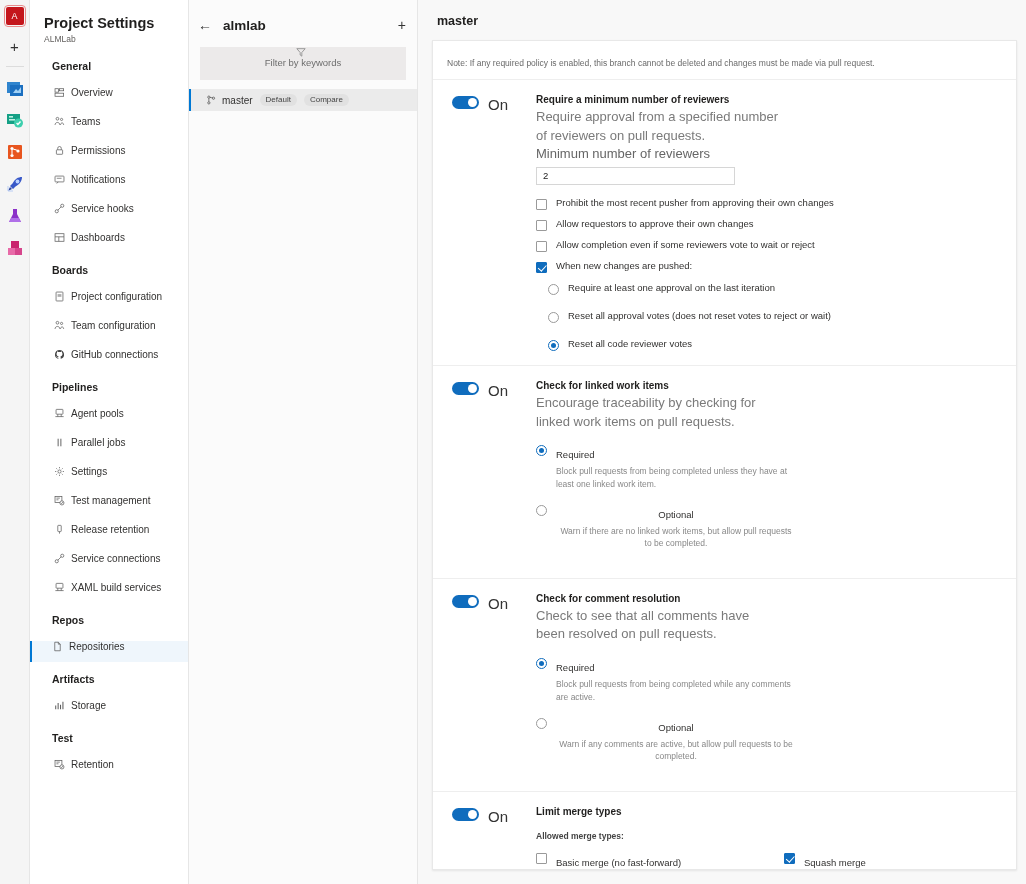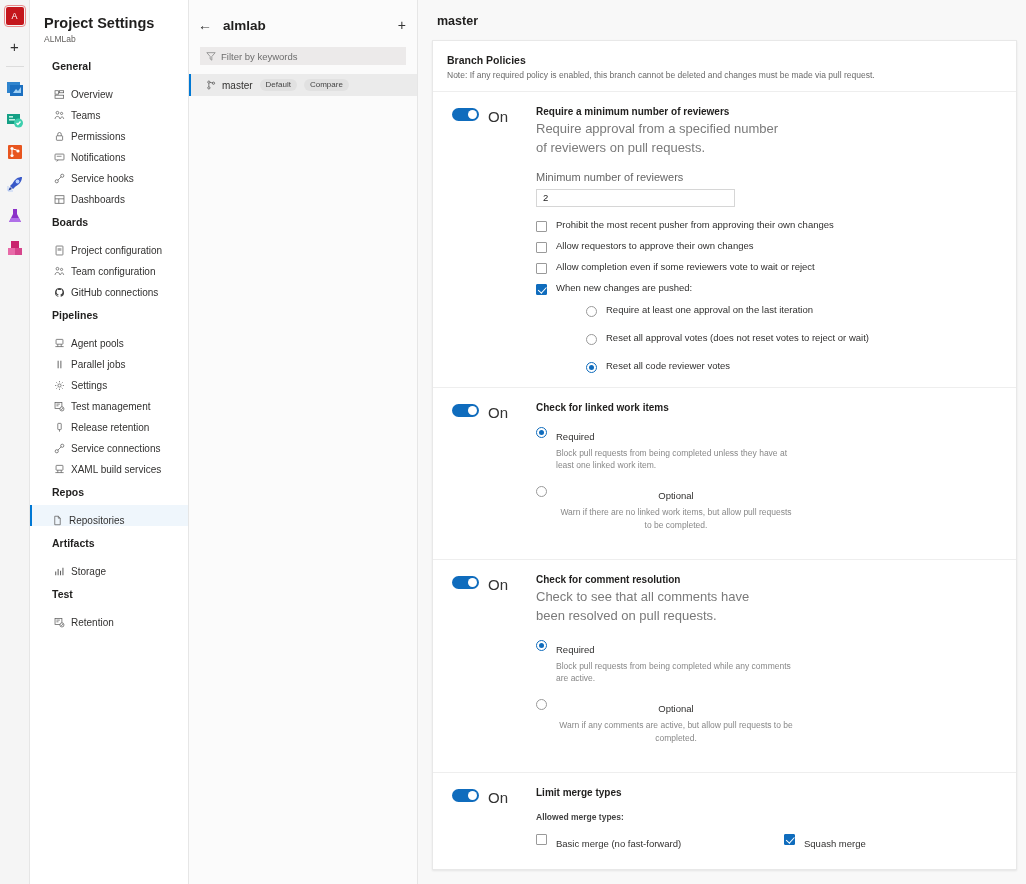--- a/index.html
+++ b/index.html
@@ -57,27 +57,28 @@
   }
   .nav-sub {
     font-size: 8.5px; color: #605e5c;
     padding-left: 14px; margin-top: 2px; margin-bottom: 16px;
   }
   .nav-group {
     font-size: 10.5px; font-weight: bold; color: #201f1e;
     padding: 0 0 7px 22px; margin-top: 11px;
   }
   .nav-item {
-    display: flex; align-items: flex-end;
+    display: flex; align-items: flex-start;
     height: 21px;
     padding-left: 22px;
     font-size: 10px; color: #323130;
     cursor: pointer;
     border-left: 2px solid transparent;
     position: relative;
+    margin-top: 8px;
   }
   .nav-item.selected {
     background: #eff6fc;
     border-left: 2px solid #0078d4;
     padding-left: 20px;
   }
   .nav-item .ni { width: 15px; flex: 0 0 15px; display:flex; align-items:center; color: #605e5c; }
   .nav-item .nl { margin-left: 2px; white-space: nowrap; }
 
   
@@ -92,26 +93,27 @@
     padding: 0 11px 0 9px; height: 26px;
   }
   .br-back { font-size: 14px; color: #333; cursor: pointer; line-height: 1; }
   .br-repo {
     font-size: 13.5px; font-weight: bold; color: #201f1e;
     margin-left: 11px; flex: 1;
   }
   .br-add { font-size: 14px; color: #333; cursor: pointer; line-height: 1; }
   .br-filter {
     margin: 9px 11px 0 11px;
-    height: 18px;
+    height: 33px;
     background: #eceaea;
     display: flex; align-items: center;
     padding: 0 6px;
     font-size: 9.5px; color: #6d6d6d;
     cursor: text;
+    flex-direction: column;
   }
   .br-filter svg { margin-right: 5px; }
   .br-list { margin-top: 9px; }
   .br-item {
     display: flex; align-items: center;
     height: 22px;
     padding-left: 17px;
     border-left: 2px solid transparent;
     font-size: 10px; color: #323130;
     cursor: pointer;
@@ -169,21 +171,21 @@
   .toggle::after {
     content: ""; position: absolute;
     width: 9px; height: 9px; border-radius: 50%;
     background: #ffffff; top: 2px; right: 2px;
   }
   .tog-label { font-size: 15px; color: #333; margin-left: 9px; }
   .pol-body { flex: 1; }
   .pol-title { font-size: 10px; font-weight: bold; color: #201f1e; }
   .pol-desc { font-size: 13px; color: #7a7a7a; margin-top: 3px; line-height: 1.45; max-width: 245px; }
 
-  .field-label { font-size: 11px; color: #666; margin-top: 13px; }
+  .field-label { font-size: 13px; color: #666; }
   .num-input {
     margin-top: 6px;
     width: 199px; height: 18px;
     border: 1px solid #d6d6d6;
     background: #fff;
     font-size: 9.5px; color: #222;
     padding: 0 6px;
     font-family: "Liberation Sans", sans-serif;
   }
 
@@ -214,21 +216,21 @@
     position: relative;
   }
   .rad.checked { border-color: #0f6cbd; border-width: 1px; }
   .rad.checked::after {
     content: ""; position: absolute;
     left: 2px; top: 2px; width: 5px; height: 5px;
     border-radius: 50%; background: #0f6cbd;
   }
   .indent { margin-left: 12px; }
   .sub-radio-list { margin-top: 10px; }
-  .sub-radio-list .opt-row { margin-bottom: 16px; margin-left: 38px; }
+  .sub-radio-list .opt-row { margin-bottom: 16px; }
   .sub-radio-list .opt-row:last-child { margin-bottom: 0; }
 
   .merge-head { font-size: 8.5px; font-weight: bold; color: #444; margin-top: 14px; }
   .merge-grid { display: flex; margin-top: 11px; }
   .merge-col { flex: 0 0 248px; }
   .merge-col:last-child { flex: 1; }
   .merge-item { display: flex; align-items: flex-start; margin-bottom: 19px; cursor: pointer; }
   .merge-item:last-child { margin-bottom: 0; }
   .merge-lbl { font-size: 9.5px; color: #323130; }
 </style>
@@ -509,21 +511,20 @@
           <span class="br-tag">Default</span>
           <span class="br-tag">Compare</span>
         </div>
       </div>
   </div>
 
   <div class="main">
     <div class="main-title">master</div>
     <div class="card">
       <div class="card-head">
-        <h2>Branch Policies</h2>
         <p>Note: If any required policy is enabled, this branch cannot be deleted and changes must be made via pull request.</p>
       </div>
       <div id="policies">
           <div class="policy">
             <div class="pol-toggle">
               <div class="toggle"></div>
               <span class="tog-label">On</span>
             </div>
             <div class="pol-body"><div class="pol-title">Require a minimum number of reviewers</div><div class="pol-desc">Require approval from a specified number of reviewers on pull requests.</div><div class="field-label">Minimum number of reviewers</div><input class="num-input" value="2" style=""><div class="opt-list">
                 <div class="opt-row">
@@ -557,20 +558,21 @@
                 </div>
               </div></div>
           </div>
           <div class="policy">
             <div class="pol-toggle">
               <div class="toggle"></div>
               <span class="tog-label">On</span>
             </div>
             <div class="pol-body">
               <div class="pol-title">Check for linked work items</div>
+              <div class="pol-desc">Encourage traceability by checking for linked work items on pull requests.</div>
               <div class="opt-list">
                 <div class="opt-row" style="margin-bottom:14px">
                   <span class="rad checked"></span>
                   <span><span class="opt-label">Required</span><div class="opt-sub">Block pull requests from being completed unless they have at least one linked work item.</div></span>
                 </div>
                 <div class="opt-row" style="margin-bottom:14px">
                   <span class="rad"></span>
                   <span><span class="opt-label">Optional</span><div class="opt-sub">Warn if there are no linked work items, but allow pull requests to be completed.</div></span>
                 </div>
               </div>

